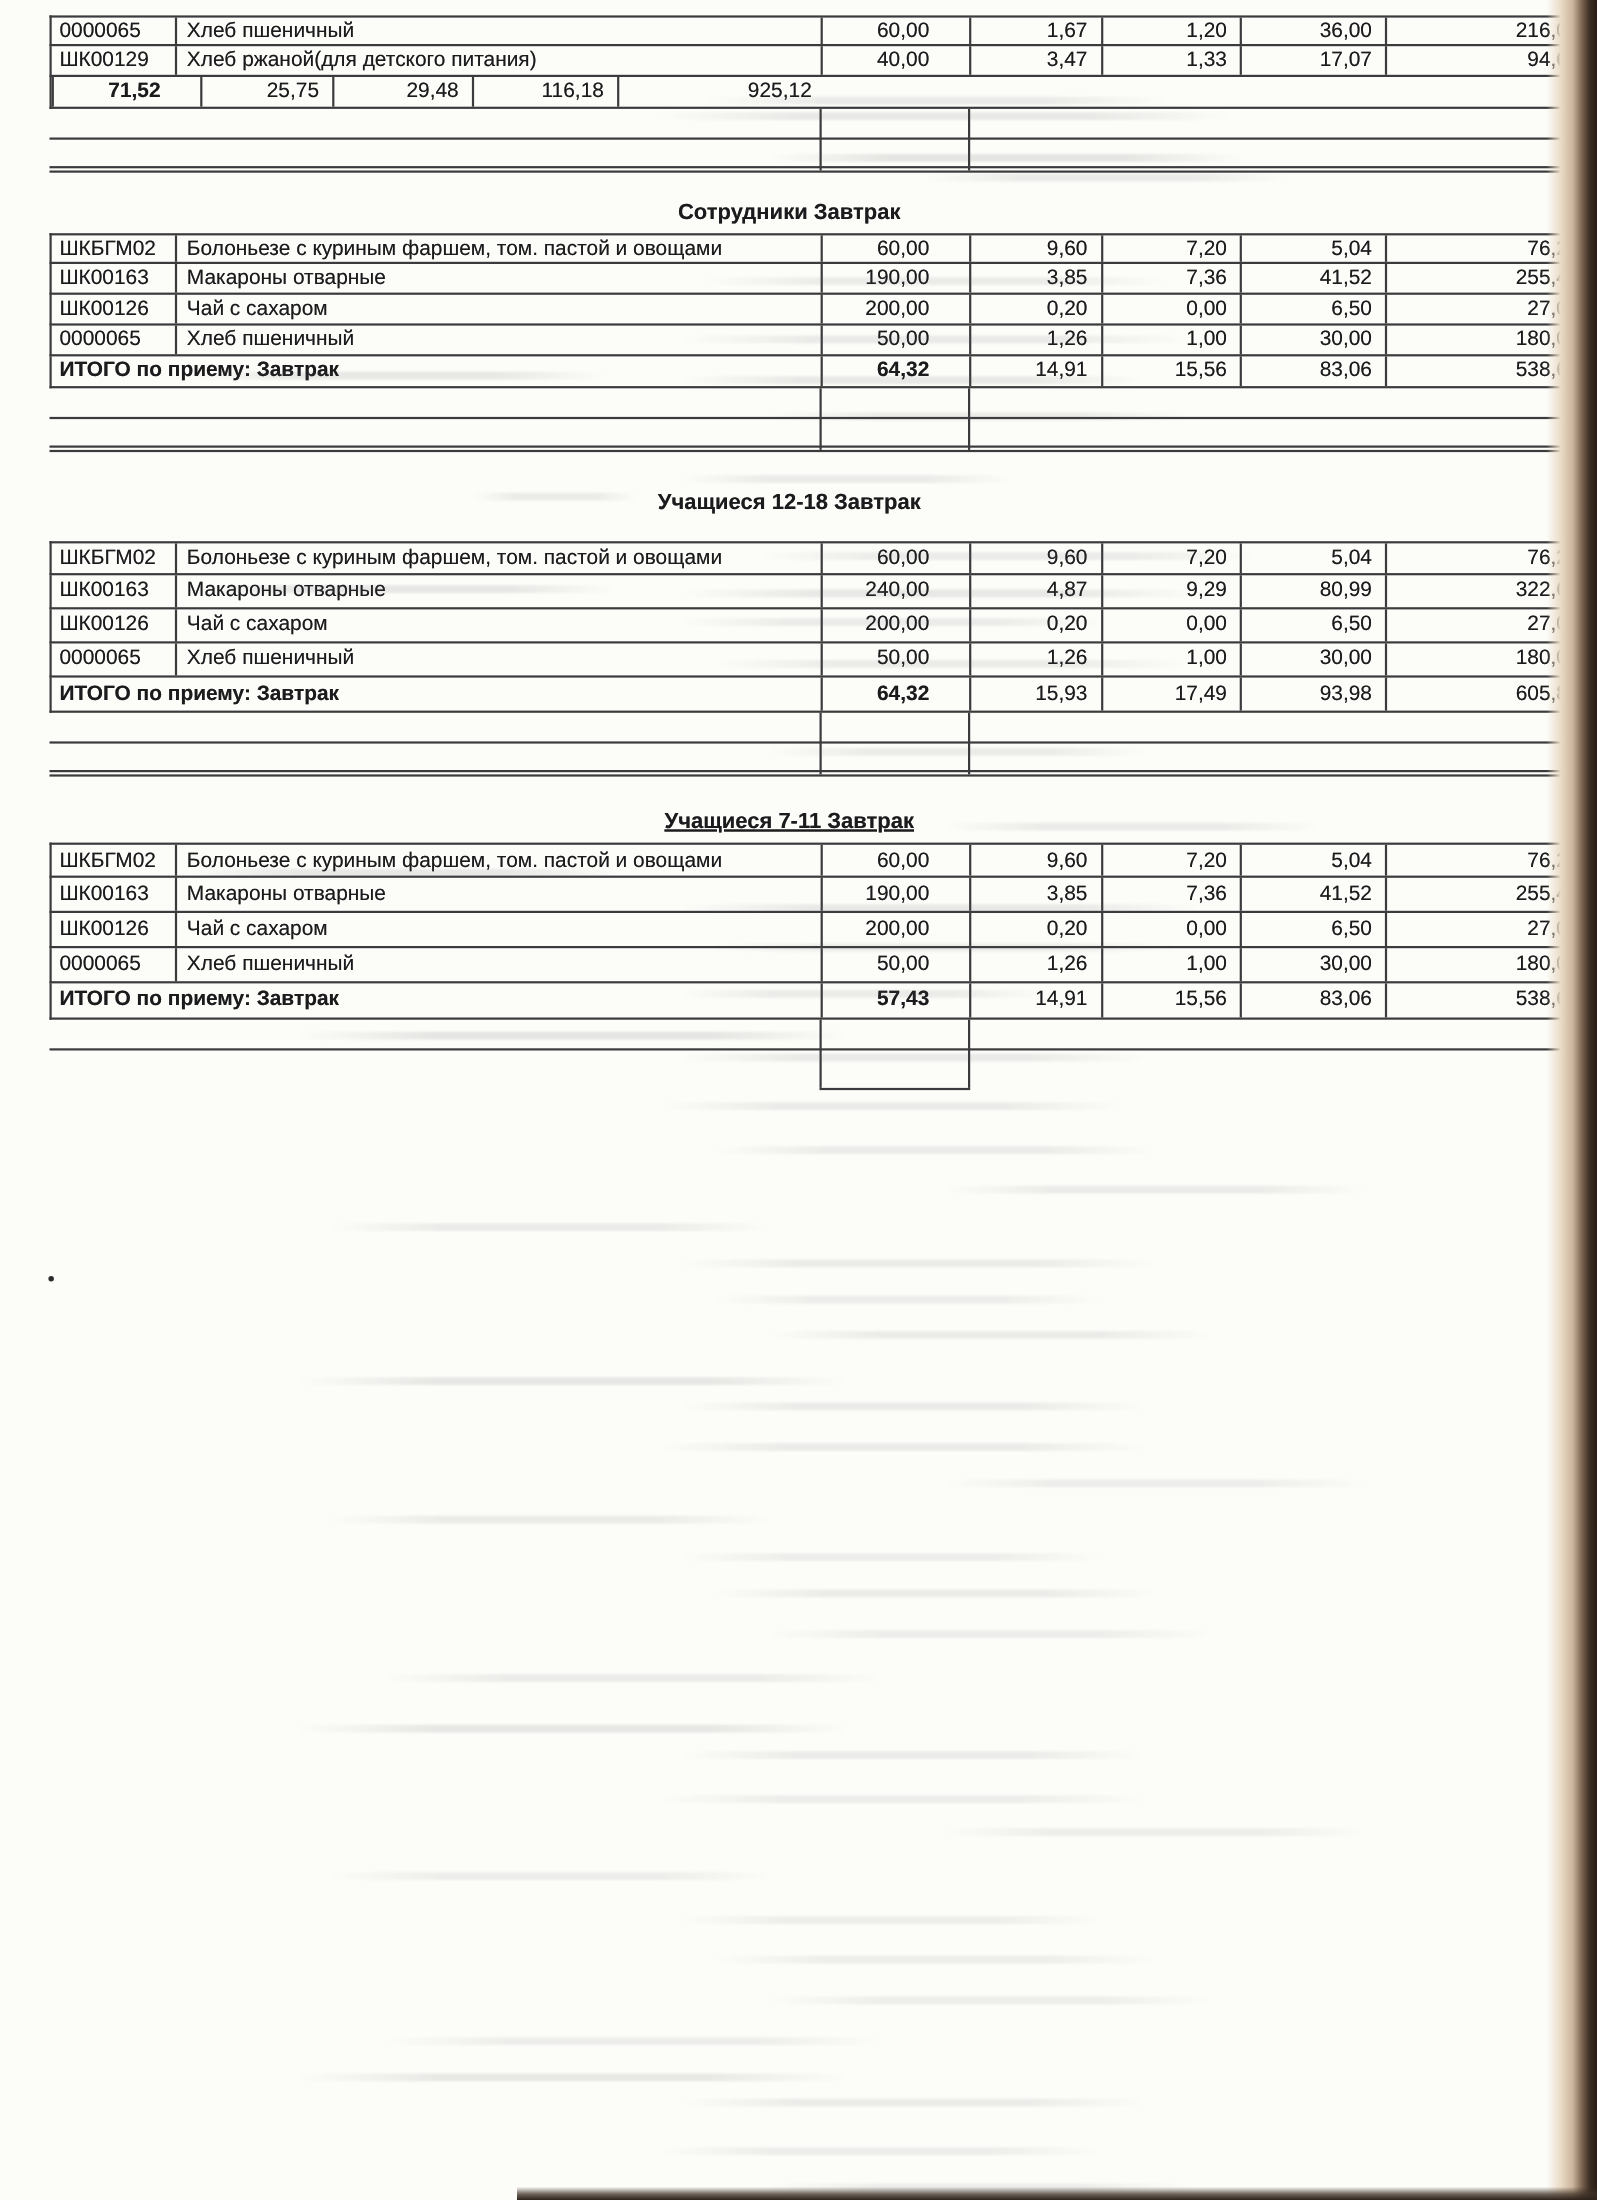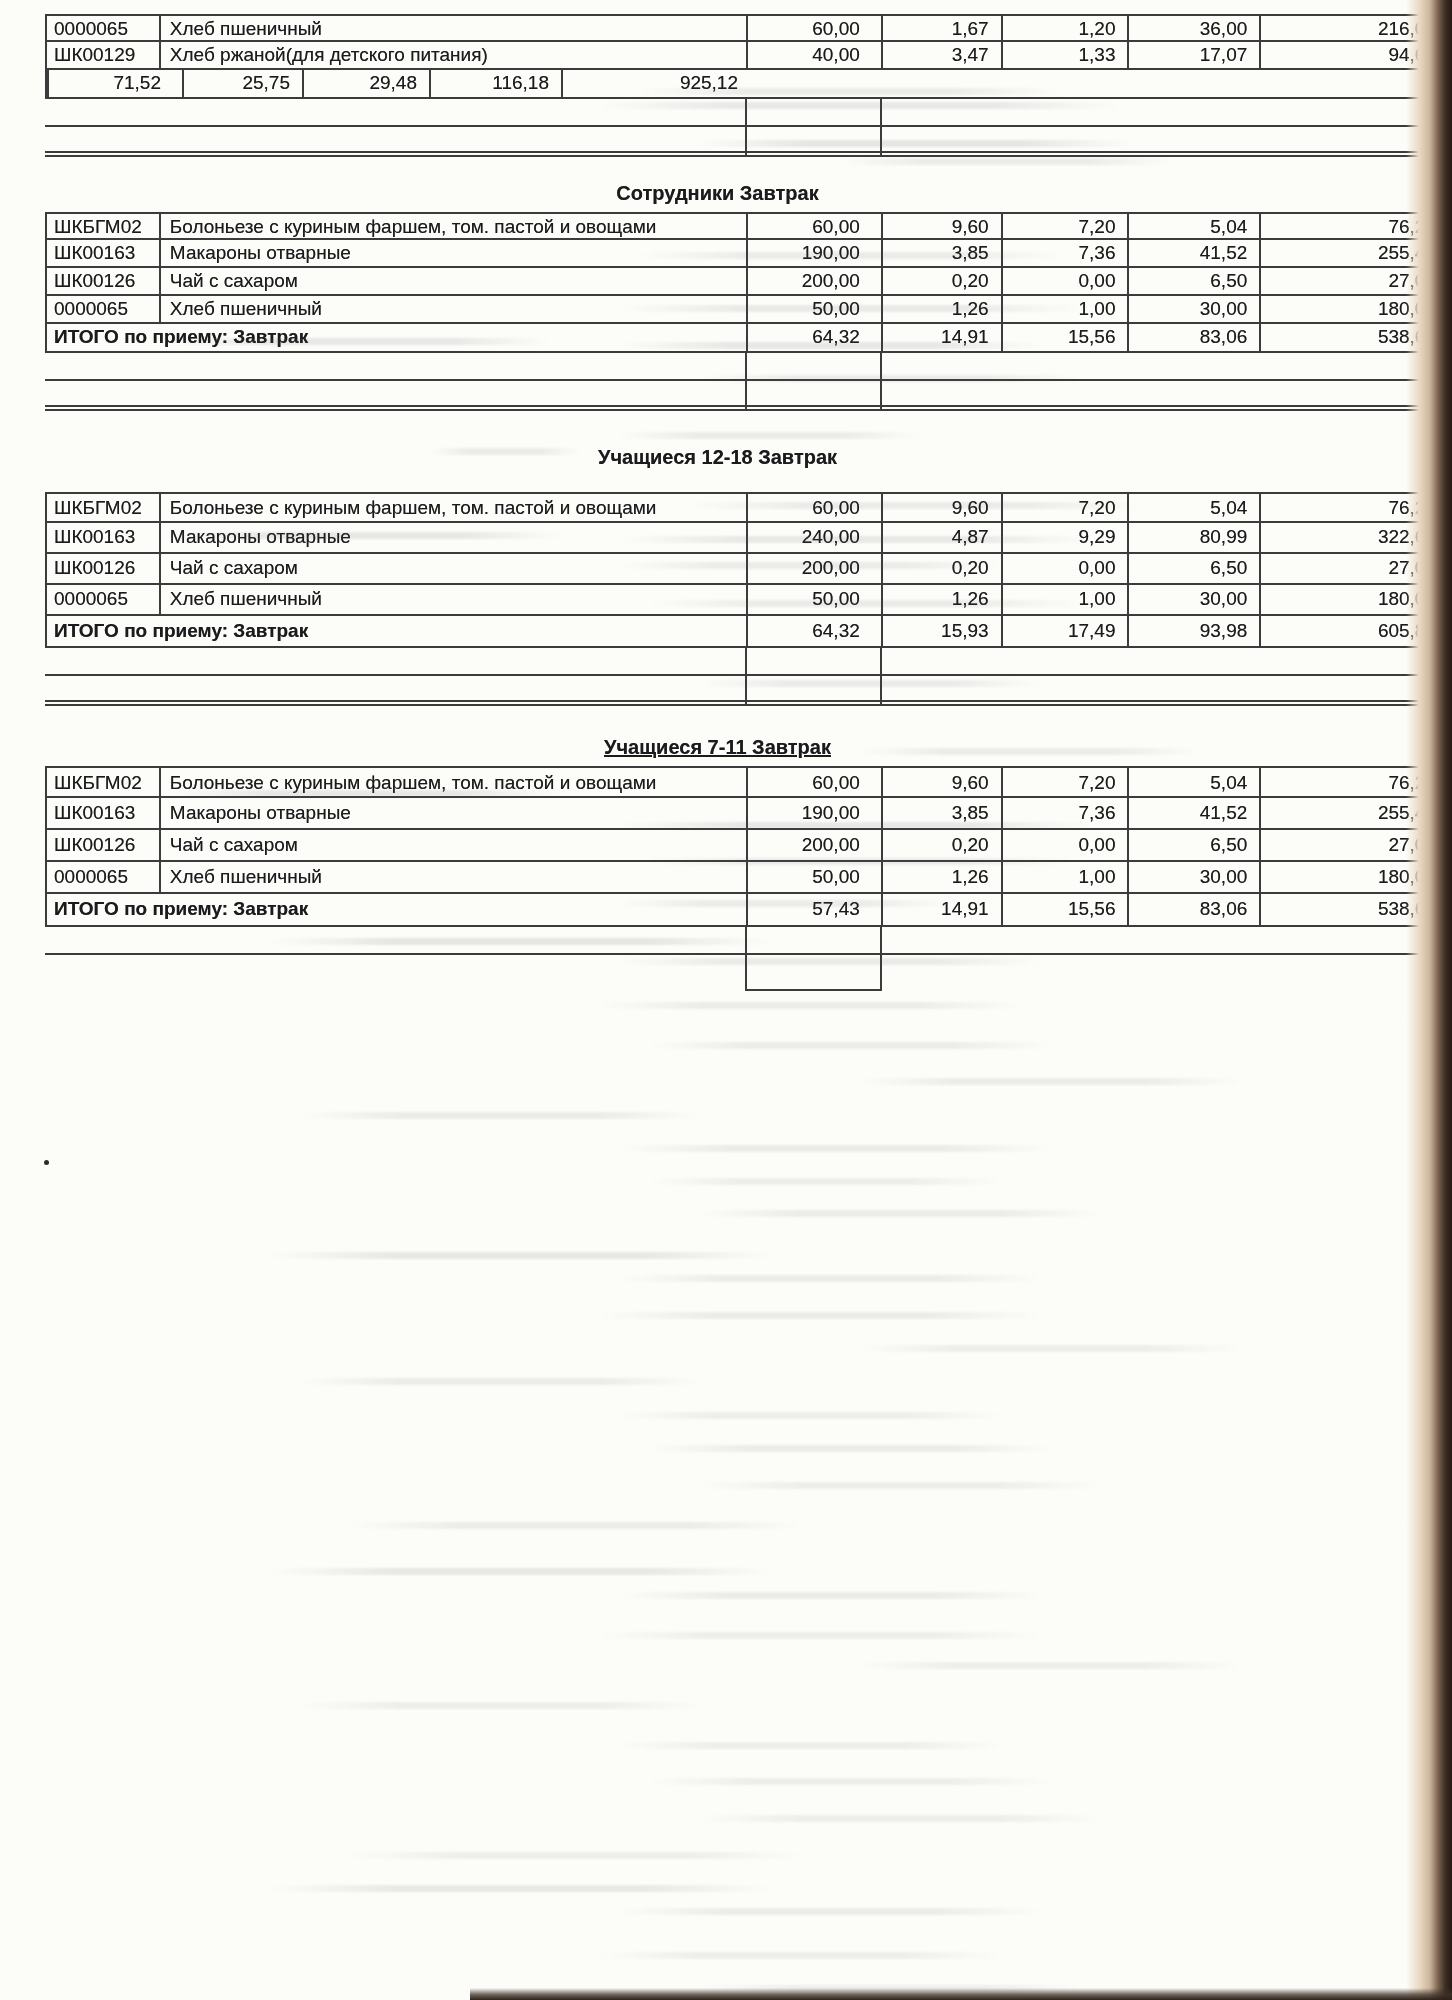--- a/index.html
+++ b/index.html
@@ -25,27 +25,27 @@
     border-bottom:2px solid var(--line);
     font-size:19px;
     text-shadow:0 0 .4px rgba(10,10,10,.55);
     white-space:nowrap;
   }
   .row.first{border-top:2px solid var(--line);}
   .cell{box-sizing:border-box;overflow:hidden;}
   .cell.bl{border-left:2px solid var(--line);}
   .c-code{width:112px;padding-left:7px;}
   .c-name{width:588px;padding-left:9px;}
-  .c-qty{width:135px;text-align:right;padding-right:21px;}
+  .c-qty{width:135px;text-align:right;padding-right:36px;}
   .c-v1{width:120px;text-align:right;padding-right:12px;}
   .c-v2{width:127px;text-align:right;padding-right:12px;}
   .c-v3{width:132px;text-align:right;padding-right:12px;}
   .c-v4{width:193px;text-align:right;padding-right:16px;}
   .c-total{width:700px;padding-left:7px;font-weight:700;}
-  .bold{font-weight:400;}
+  .bold{font-weight:700;}
   .section-title{
     position:absolute;left:45px;width:1345px;height:26px;
     text-align:center;font-size:20px;font-weight:700;
     text-shadow:0 0 .4px rgba(10,10,10,.55);
   }
   .smudge{
     position:absolute;border-radius:3px;
     filter:blur(1px);
     pointer-events:none;
   }

